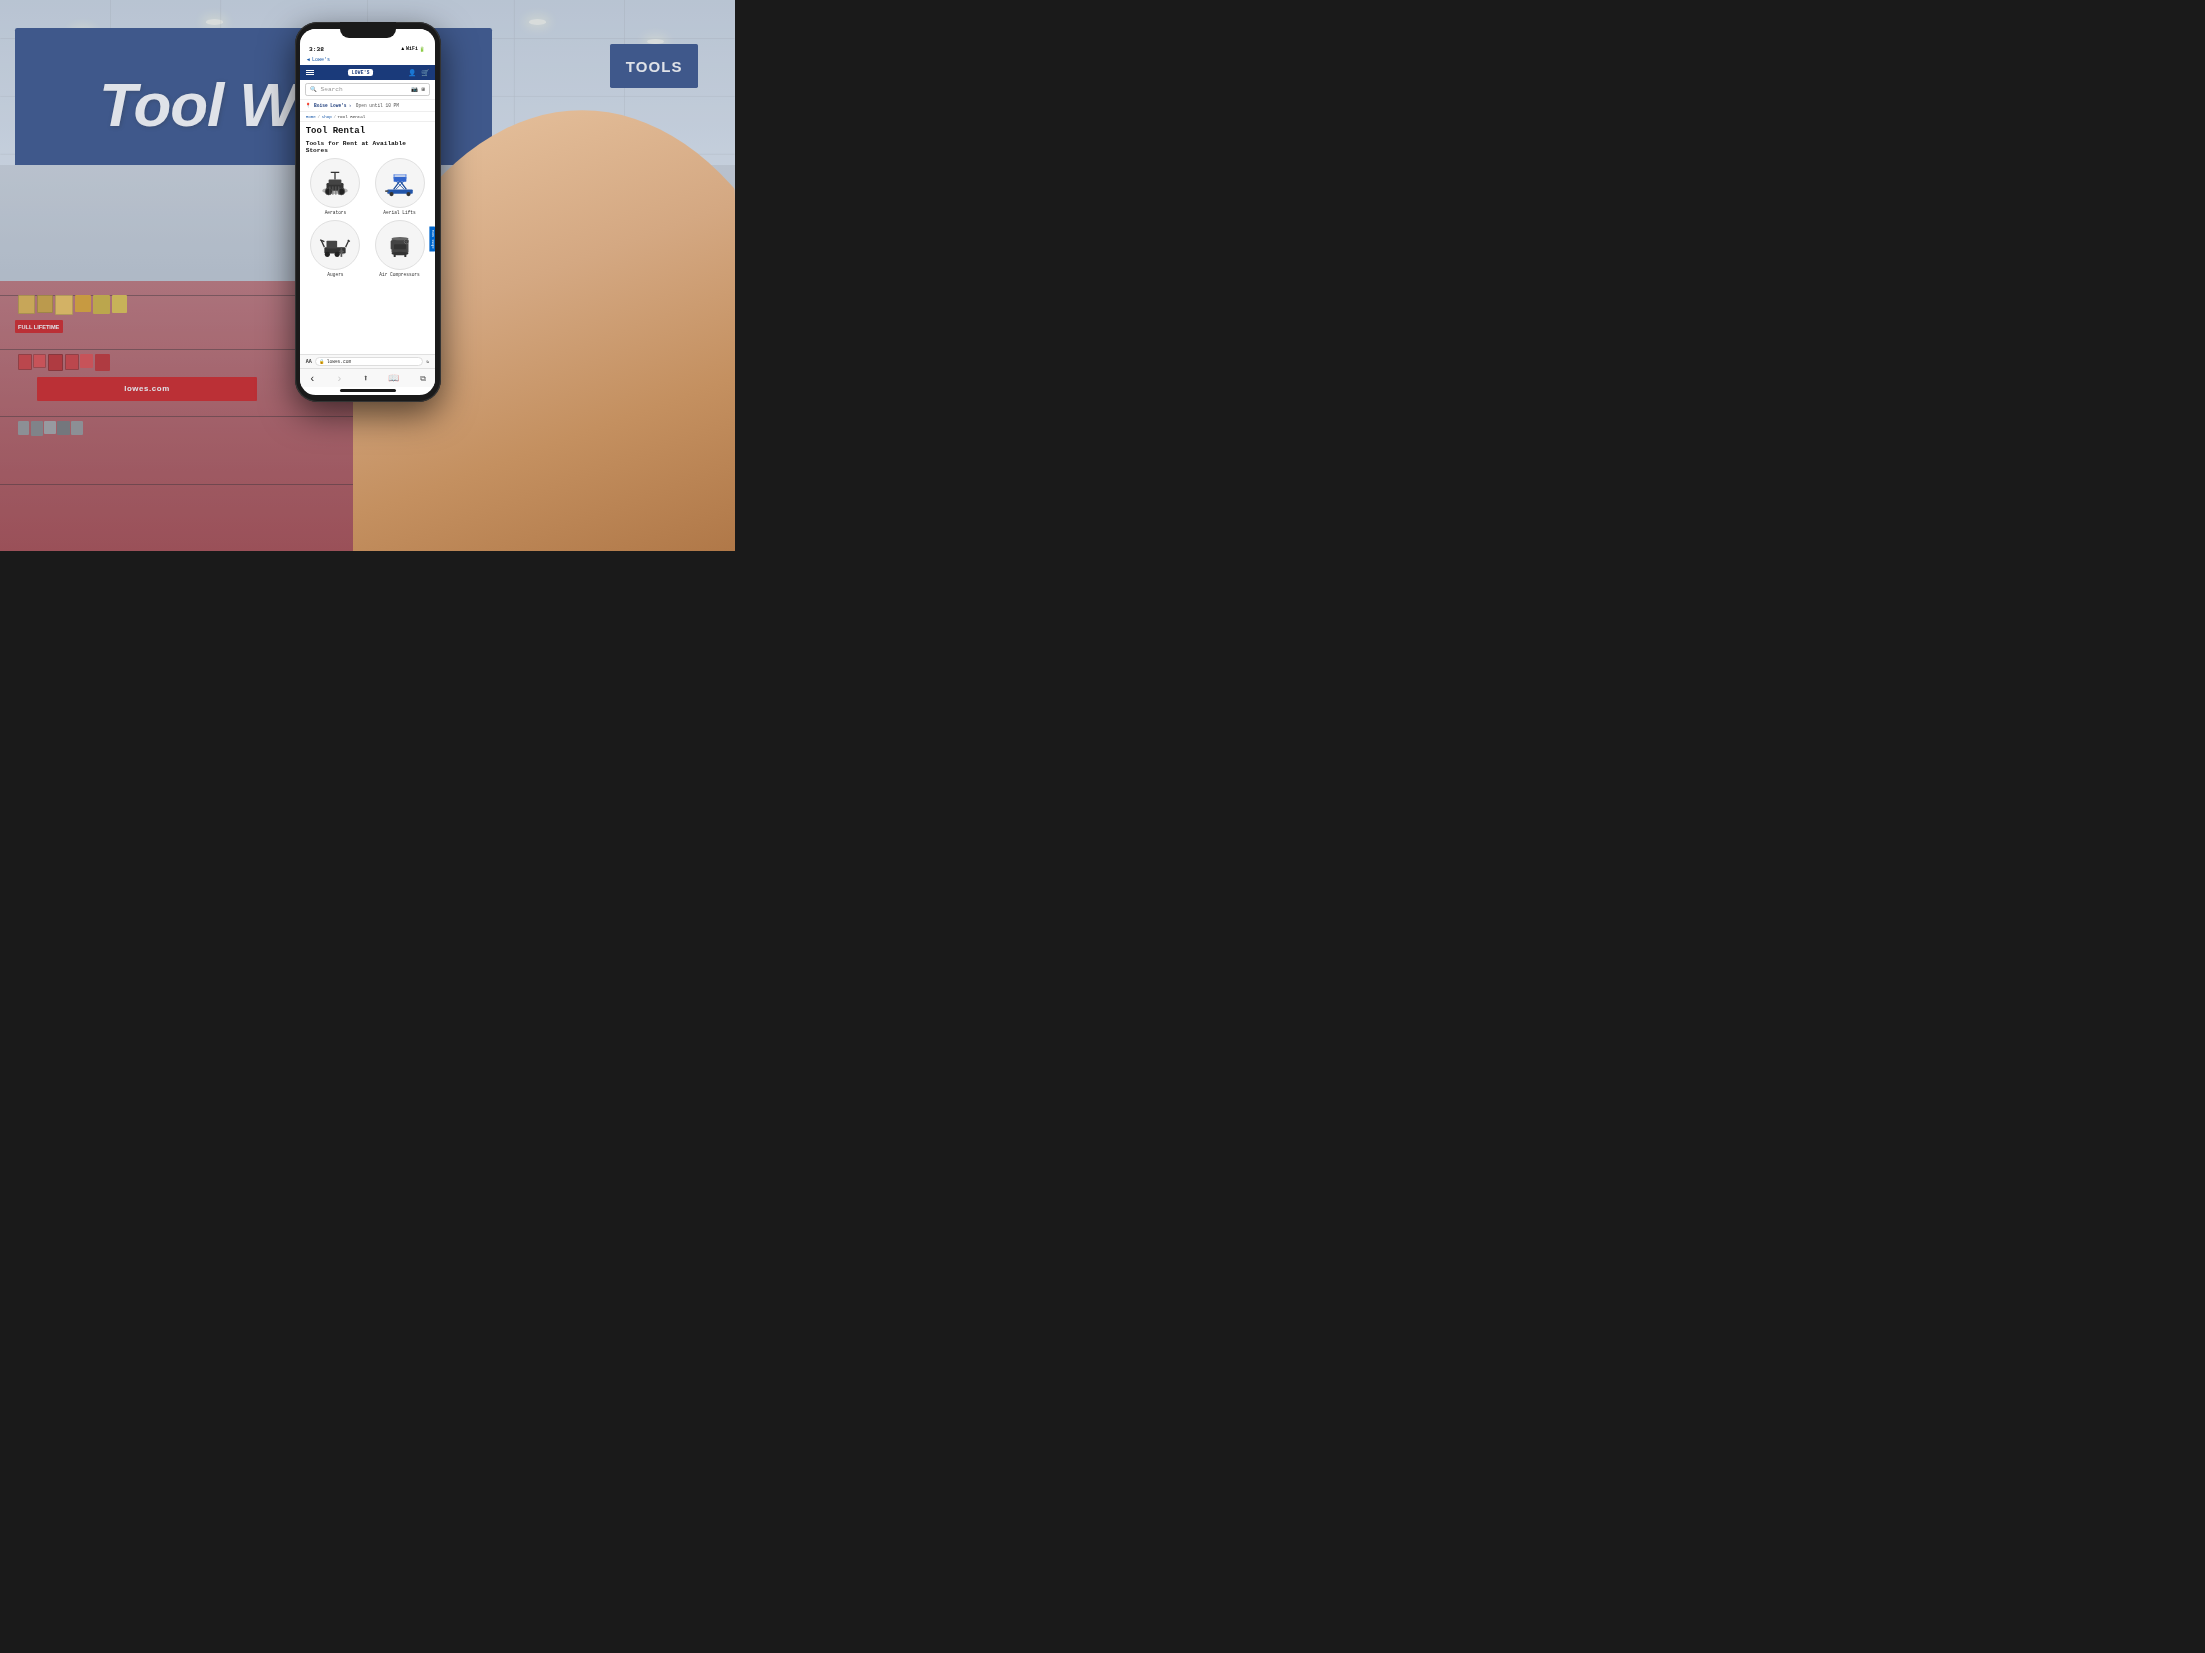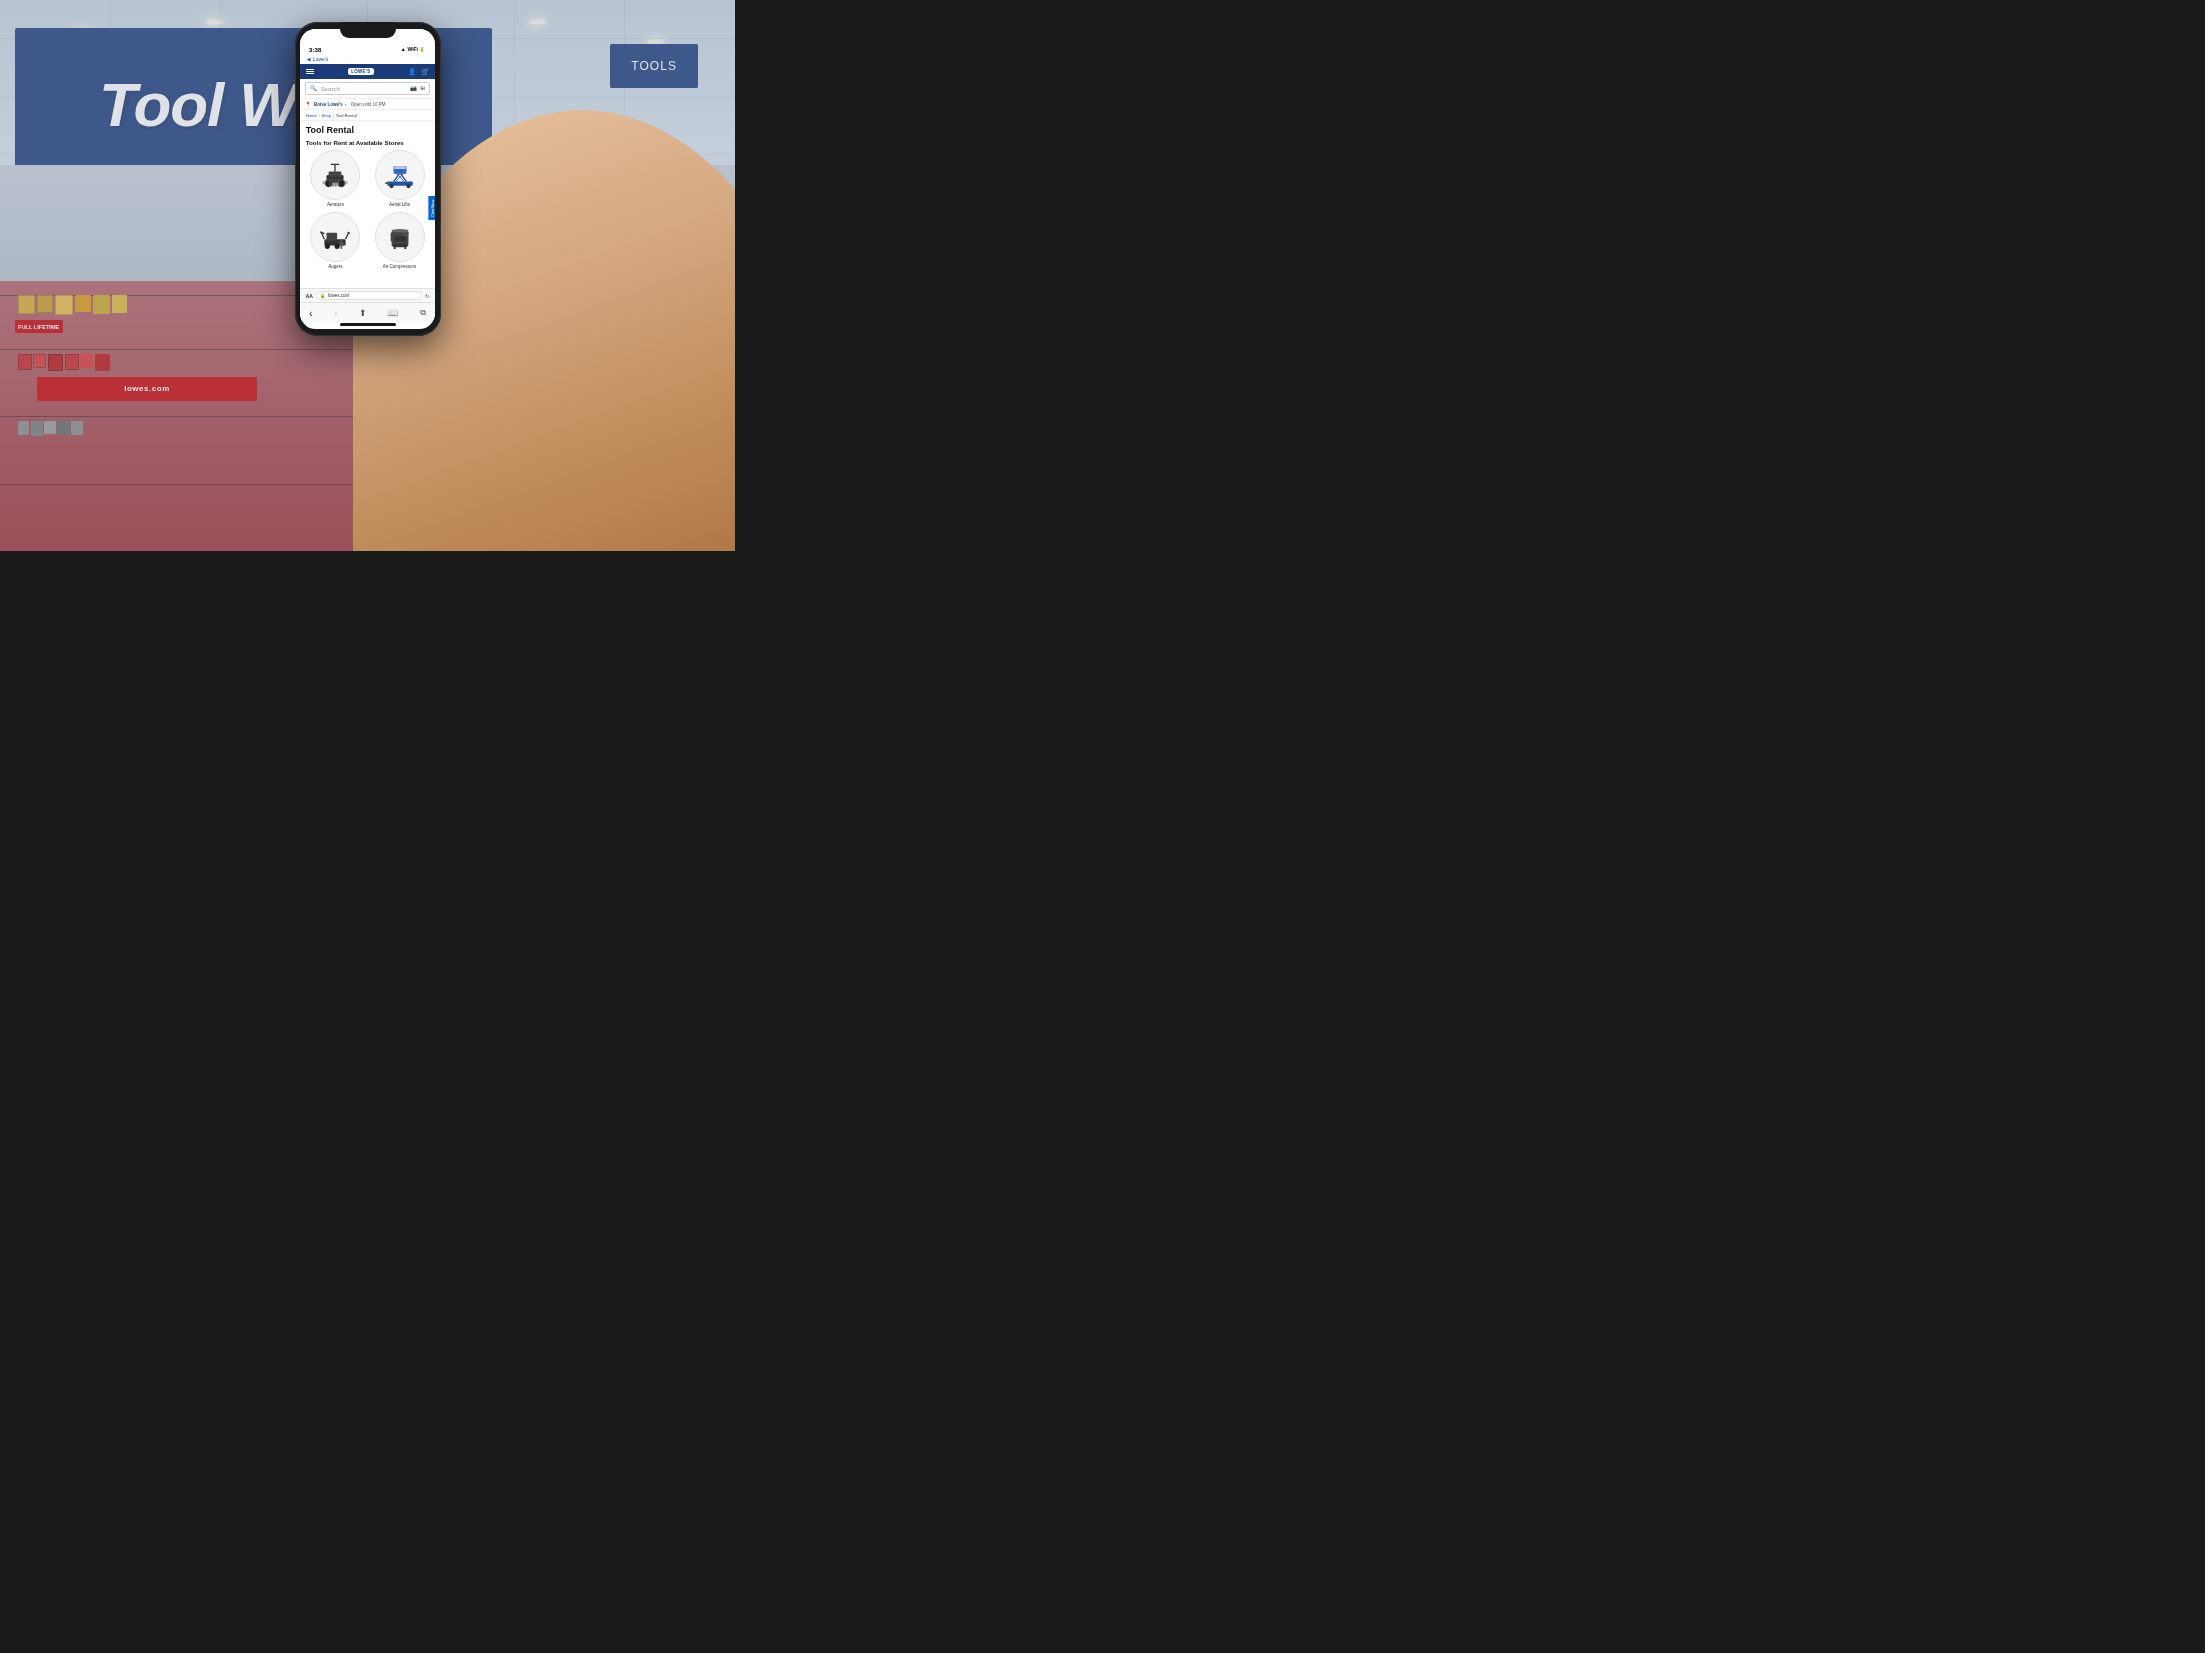--- a/index.html
+++ b/index.html
@@ -62,22 +62,22 @@
       width: 12%;
       height: 8%;
       background: #1a3a7a;
       border-radius: 1.7px;
       display: flex;
       align-items: center;
       justify-content: center;
     }
     .tools-sign-text {
       color: white;
-      font-size: 12px;
-      font-weight: normal;
+      font-size: 15px;
+      font-weight: bold;
       letter-spacing: 1.1px;
     }
 
     
     .store-floor {
       position: absolute;
       top: 30%;
       left: 0;
       right: 0;
       bottom: 0;
@@ -535,22 +535,23 @@
   "></div>
 
 </div>
 
 <div class="phone-device" style="
   position: absolute;
   top: 4%;
   left: 50%;
   transform: translateX(-50%);
   width: 146px;
-  height: 314px;
+  height: 380px;
   z-index: 15;
+  font-family: Liberation Mono, monospace;
 ">
 
   <div class="phone-notch"></div>
 
   <div class="phone-screen">
 
     <div class="status-bar">
       <span class="status-time">3:38</span>
       <div class="status-icons">
         <span>▲</span>

